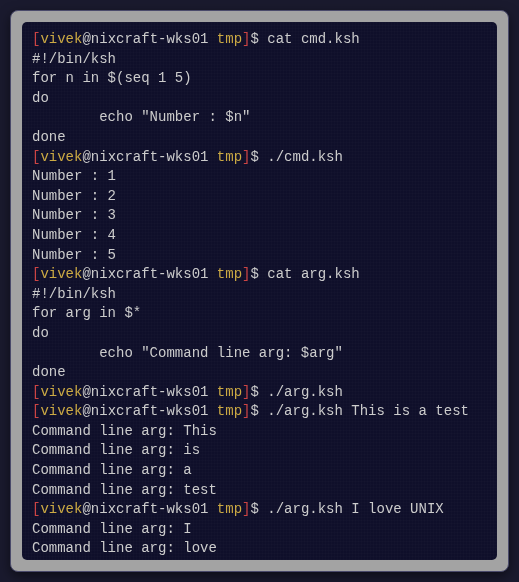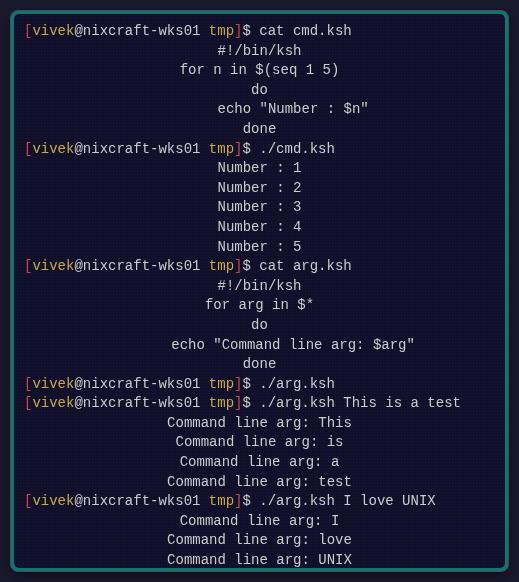--- a/index.html
+++ b/index.html
@@ -10,24 +10,24 @@
     body {
       background: #1a1a2e;
       padding: 10px;
       font-family: 'Courier New', monospace;
       font-size: 14px;
       line-height: 1.4;
     }
     .terminal-frame {
       width: 499px;
       height: 562px;
-      background: #0f766e;
+      background: #a3a3a3;
       border: 1px solid #4a4a6a;
       border-radius: 8px;
-      padding: 3px;
+      padding: 11px;
       box-shadow: 0 4px 12px rgba(0,0,0,0.5);
     }
     .terminal {
       width: 100%;
       height: 100%;
       background: #0f0f2a;
       background-image: 
         repeating-linear-gradient(0deg, rgba(255,255,255,0.01) 0px, rgba(255,255,255,0.01) 1px, transparent 1px, transparent 3px),
         repeating-linear-gradient(90deg, rgba(255,255,255,0.01) 0px, rgba(255,255,255,0.01) 1px, transparent 1px, transparent 3px);
       border-radius: 5px;
@@ -39,20 +39,20 @@
       display: block;
       min-height: 19px;
     }
     .bracket { color: #cc4444; }
     .user { color: #ccaa44; }
     .at { color: #cccccc; }
     .host { color: #cccccc; }
     .dir { color: #ccaa44; }
     .dollar { color: #cccccc; }
     .cmd { color: #cccccc; }
-    .output { color: #cccccc; text-align: center; }
+    .output { color: #cccccc; }
   </style>
 </head>
 <body>
 
 <div class="terminal-frame">
   <div class="terminal" id="terminal"><span class="line"><span class="bracket">[</span><span class="user">vivek</span><span class="at">@</span><span class="host">nixcraft-wks01</span> <span class="dir">tmp</span><span class="bracket">]</span><span class="dollar">$</span> <span class="cmd">cat cmd.ksh</span></span><span class="line output">#!/bin/ksh</span><span class="line output">for n in $(seq 1 5)</span><span class="line output">do</span><span class="line output">        echo "Number : $n"</span><span class="line output">done</span><span class="line"><span class="bracket">[</span><span class="user">vivek</span><span class="at">@</span><span class="host">nixcraft-wks01</span> <span class="dir">tmp</span><span class="bracket">]</span><span class="dollar">$</span> <span class="cmd">./cmd.ksh</span></span><span class="line output">Number : 1</span><span class="line output">Number : 2</span><span class="line output">Number : 3</span><span class="line output">Number : 4</span><span class="line output">Number : 5</span><span class="line"><span class="bracket">[</span><span class="user">vivek</span><span class="at">@</span><span class="host">nixcraft-wks01</span> <span class="dir">tmp</span><span class="bracket">]</span><span class="dollar">$</span> <span class="cmd">cat arg.ksh</span></span><span class="line output">#!/bin/ksh</span><span class="line output">for arg in $*</span><span class="line output">do</span><span class="line output">        echo "Command line arg: $arg"</span><span class="line output">done</span><span class="line"><span class="bracket">[</span><span class="user">vivek</span><span class="at">@</span><span class="host">nixcraft-wks01</span> <span class="dir">tmp</span><span class="bracket">]</span><span class="dollar">$</span> <span class="cmd">./arg.ksh</span></span><span class="line"><span class="bracket">[</span><span class="user">vivek</span><span class="at">@</span><span class="host">nixcraft-wks01</span> <span class="dir">tmp</span><span class="bracket">]</span><span class="dollar">$</span> <span class="cmd">./arg.ksh This is a test</span></span><span class="line output">Command line arg: This</span><span class="line output">Command line arg: is</span><span class="line output">Command line arg: a</span><span class="line output">Command line arg: test</span><span class="line"><span class="bracket">[</span><span class="user">vivek</span><span class="at">@</span><span class="host">nixcraft-wks01</span> <span class="dir">tmp</span><span class="bracket">]</span><span class="dollar">$</span> <span class="cmd">./arg.ksh I love UNIX</span></span><span class="line output">Command line arg: I</span><span class="line output">Command line arg: love</span><span class="line output">Command line arg: UNIX</span></div>
 </div>
 
 </body></html>

